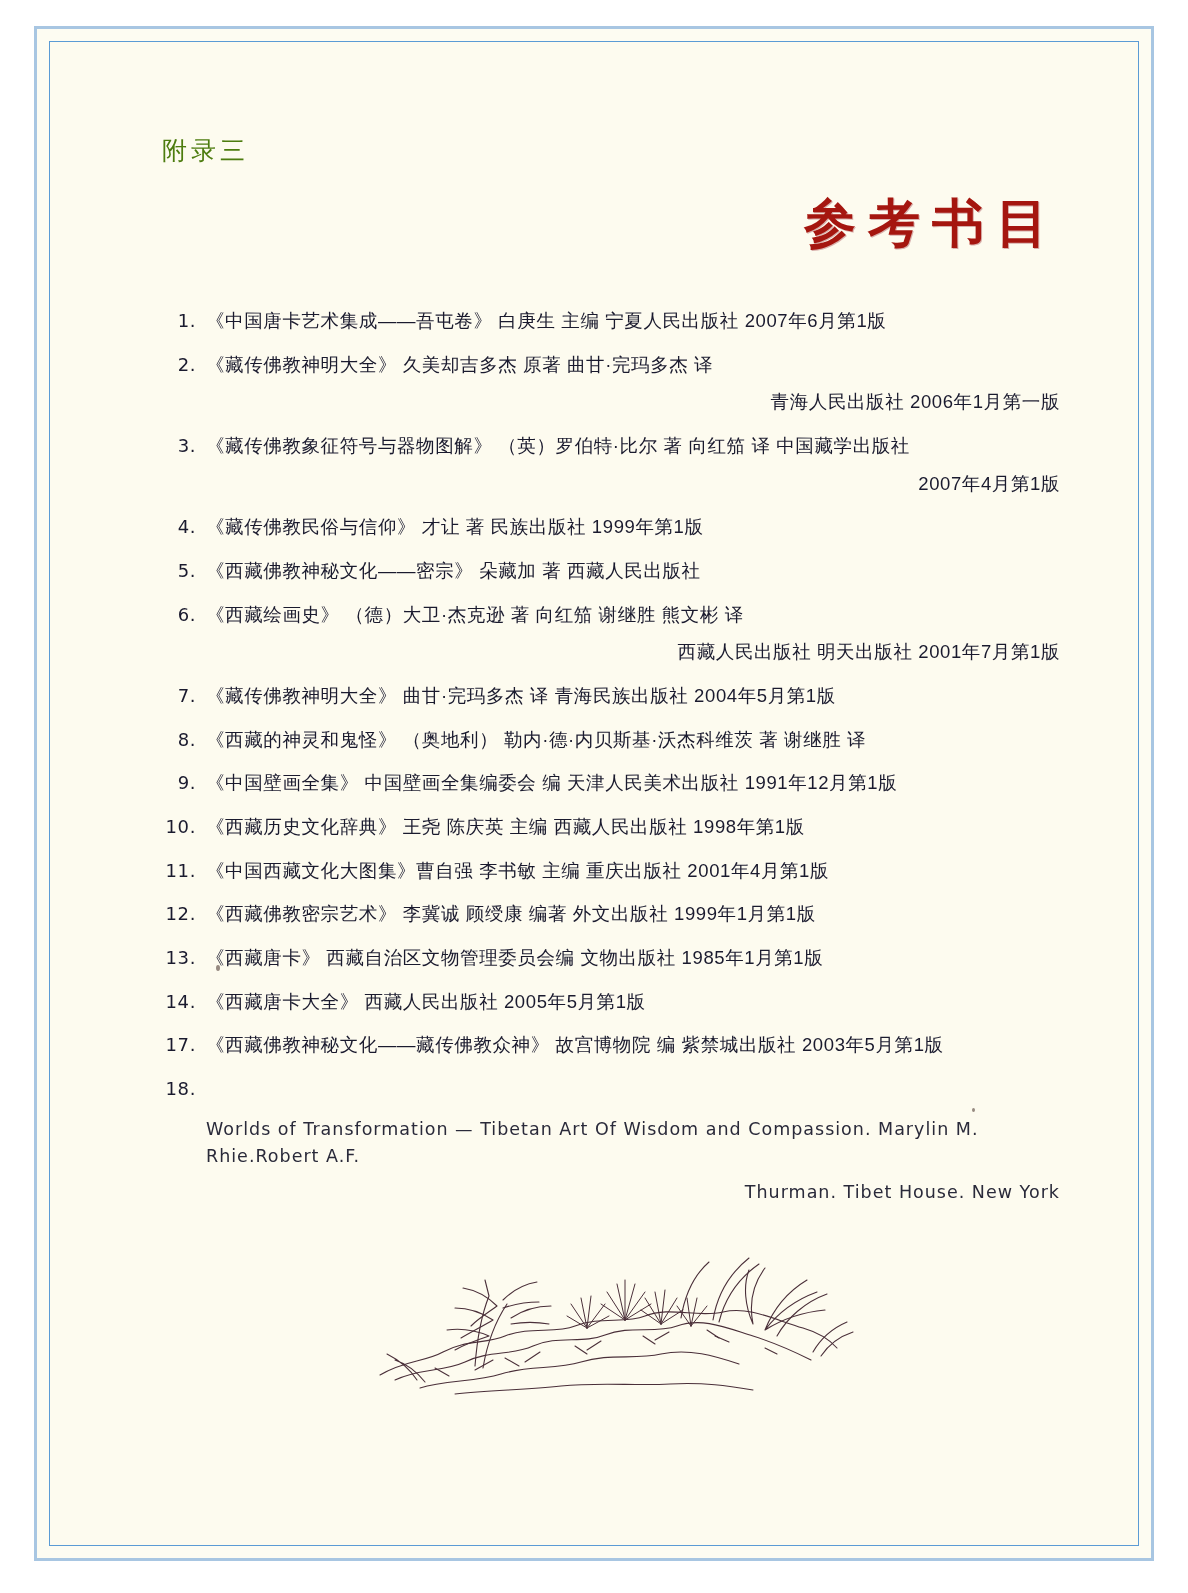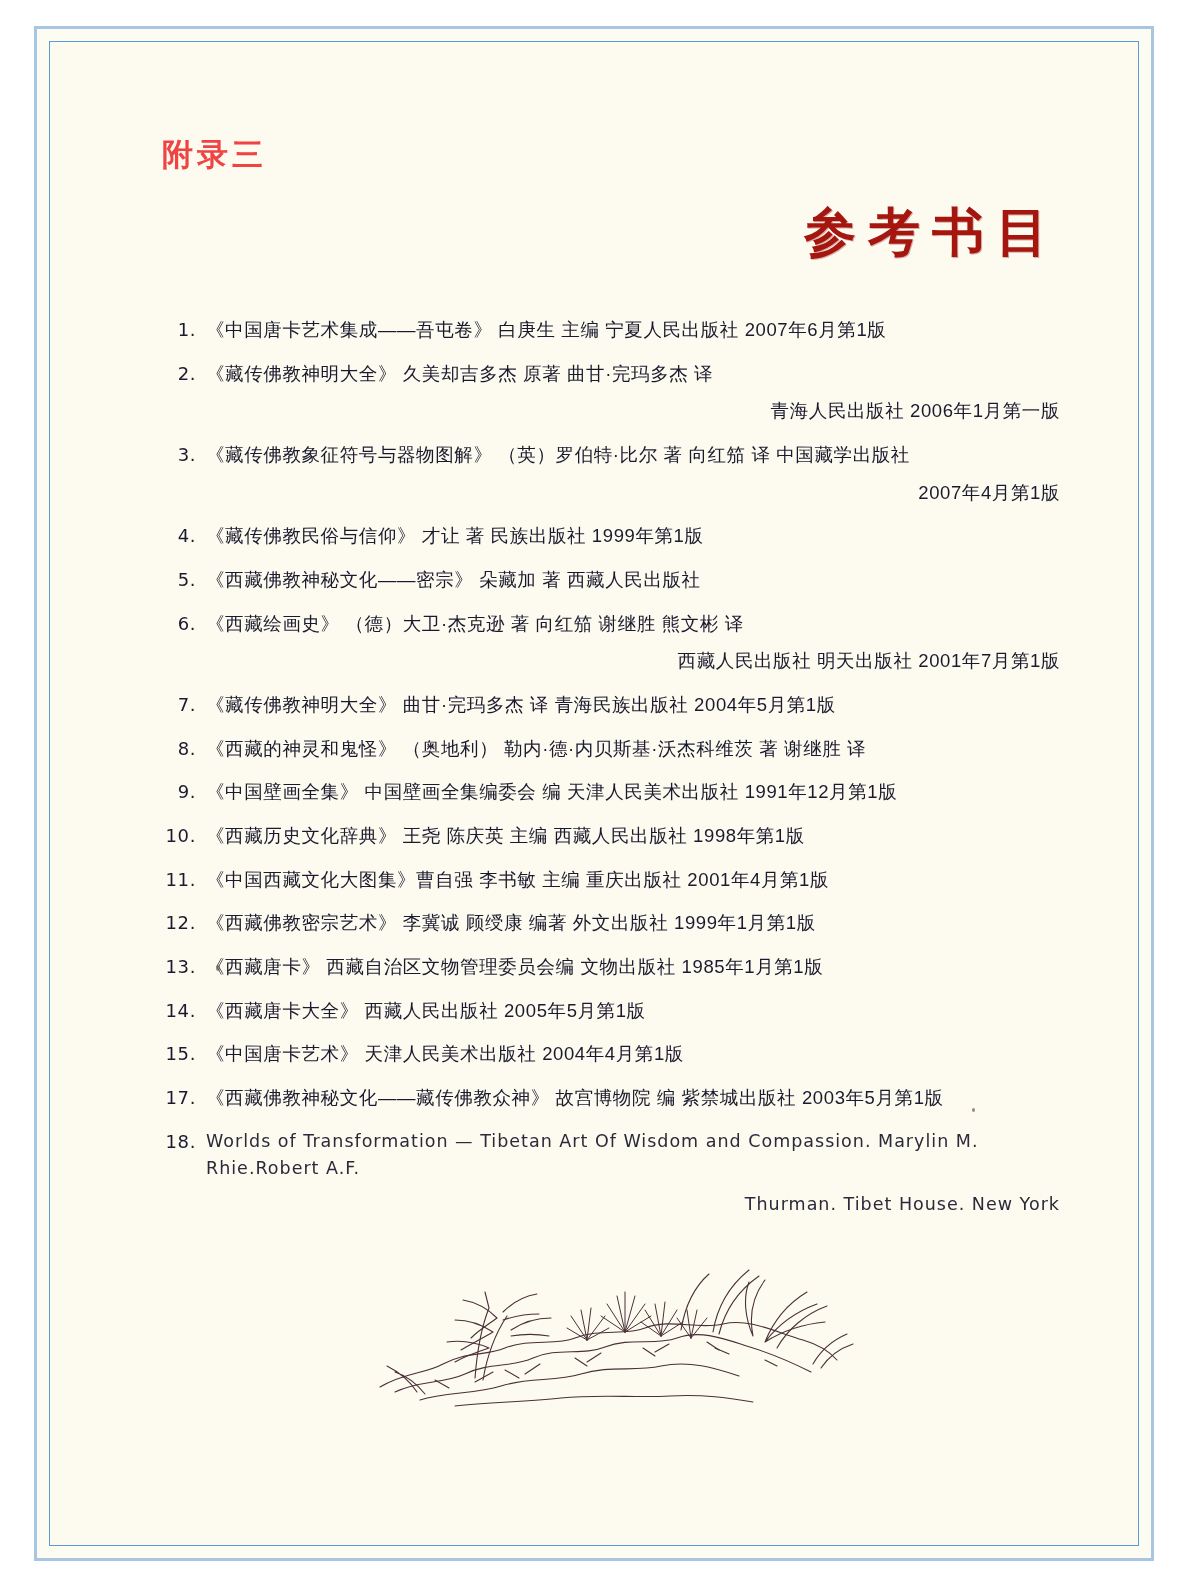--- a/index.html
+++ b/index.html
@@ -45,24 +45,24 @@
     position: absolute;
     left: 0;
     top: 0;
     right: 0;
     bottom: 0;
     padding: 70px 78px 0 100px;
     box-sizing: border-box;
   }
   .appendix-label {
     font-family: "DejaVu Serif", serif;
-    font-weight: bold;
-    font-size: 31px;
+    font-weight: normal;
+    font-size: 25px;
     letter-spacing: 4px;
-    color: #ef4444;
+    color: #4d7c0f;
     margin: 22px 0 0 12px;
   }
   .doc-title {
     text-align: right;
     font-family: "DejaVu Serif", serif;
     font-weight: bold;
     font-size: 52px;
     letter-spacing: 12px;
     color: #a5160f;
     margin: 22px 0 0 0;
@@ -97,20 +97,21 @@
   .entry .line2 {
     display: block;
     margin-top: 9px;
     text-align: right;
   }
   .latin {
     font-size: 17.5px;
     letter-spacing: 1px;
     color: #2a2a3a;
     font-family: "DejaVu Sans", sans-serif;
+    margin-top: 41px;
   }
   .ornament {
     margin: 34px auto 0 auto;
     width: 560px;
     height: 170px;
     display: block;
   }
   .spot {
     position: absolute;
     width: 4px;
@@ -181,24 +182,20 @@
             <span class="num">12.</span>
             <span class="entry"><span>《西藏佛教密宗艺术》 李冀诚 顾绶康 编著 外文出版社 1999年1月第1版</span></span>
           </li>
           <li>
             <span class="num">13.</span>
             <span class="entry"><span>《西藏唐卡》 西藏自治区文物管理委员会编 文物出版社 1985年1月第1版</span></span>
           </li>
           <li>
             <span class="num">14.</span>
             <span class="entry"><span>《西藏唐卡大全》 西藏人民出版社 2005年5月第1版</span></span>
-          </li>
-          <li>
-            <span class="num">15.</span>
-            <span class="entry"><span>《中国唐卡艺术》 天津人民美术出版社 2004年4月第1版</span></span>
           </li>
           <li>
             <span class="num">17.</span>
             <span class="entry"><span>《西藏佛教神秘文化——藏传佛教众神》 故宫博物院 编 紫禁城出版社 2003年5月第1版</span></span>
           </li>
           <li>
             <span class="num">18.</span>
             <span class="entry latin"><span>Worlds of Transformation — Tibetan Art Of Wisdom and Compassion. Marylin M. Rhie.Robert A.F.</span><span class="line2">Thurman. Tibet House. New York</span></span>
           </li>
         </ul>

